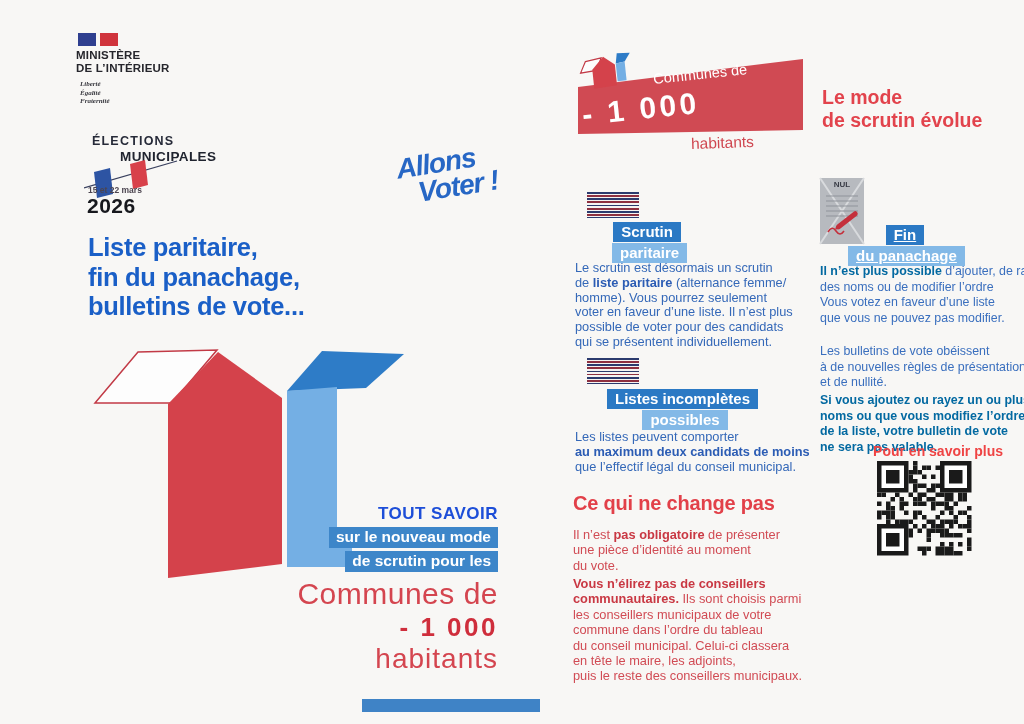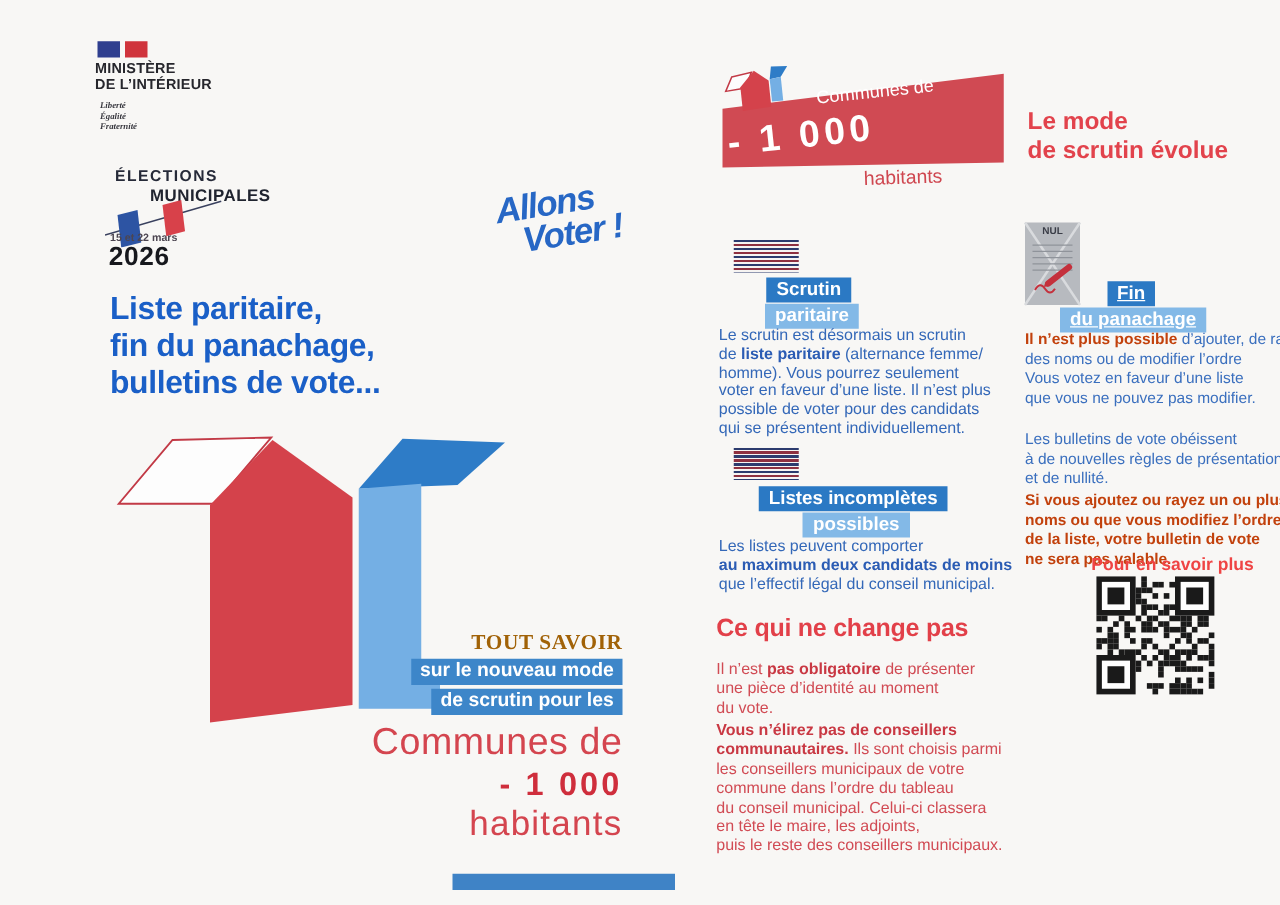--- a/index.html
+++ b/index.html
@@ -29,21 +29,21 @@
   .allons{left:398px;top:146px;color:#2767c5;transform:rotate(-9deg);font-style:italic;font-weight:800;}
   .allons .a1{font-size:28px;letter-spacing:-1px;}
   .allons .a2{font-size:28px;letter-spacing:-1px;margin-left:18px;margin-top:-6px;}
 
   
   .headline{left:88px;top:233px;font-size:25.5px;line-height:29.5px;font-weight:800;
             color:#1a5fc7;letter-spacing:-.3px;}
 
   
   .left-block{left:240px;top:504px;width:258px;text-align:right;}
-  .tout{font-size:17px;font-weight:800;color:#a16207;letter-spacing:.5px;font-family:Liberation Serif, serif;}
+  .tout{font-size:17px;font-weight:800;color:#1d4ed8;letter-spacing:.5px;}
   .mode-chip{display:inline-block;background:#3d86c9;color:#fff;font-size:15.5px;font-weight:800;
              padding:1px 7px 2px;margin-top:3px;}
   .communes-l{font-size:30px;font-weight:300;color:#d4454f;margin-top:5px;letter-spacing:.5px;}
   .minus-l{font-size:26px;font-weight:800;color:#cf2e3c;letter-spacing:2.5px;margin-top:1px;}
   .hab-l{font-size:28px;font-weight:300;color:#d4454f;letter-spacing:1px;}
 
   
   .banner-wrap{left:575px;top:53px;width:240px;height:105px;}
   .banner-top{position:absolute;left:78px;top:13px;color:#fff;font-size:14.5px;transform:rotate(-6deg);}
   .banner-big{position:absolute;left:7px;top:39px;color:#fff;font-size:30px;font-weight:800;
@@ -74,21 +74,21 @@
   .red-body b{color:#c93843;}
   .ncp1{left:573px;top:527px;width:240px;}
   .ncp2{left:573px;top:576px;width:245px;}
 
   
   .r-title{left:822px;top:86px;font-size:19.5px;line-height:22.5px;font-weight:800;color:#e2434c;}
   .rc1{left:845px;top:225px;} 
   .rc1 .chip{font-size:15px;text-decoration:underline;}
   .rc1 .chip.light{margin-left:3px;}
   .r-body{font-size:12.4px;line-height:15.5px;color:#3a6fbe;width:204px;overflow:hidden;}
-  .r-body b{color:#c2410c;}
+  .r-body b{color:#0369a1;}
   .rp1{left:820px;top:264px;} .rp2{left:820px;top:344px;} .rp3{left:820px;top:393px;}
   .more{left:838px;top:443px;width:165px;text-align:right;font-size:14px;font-weight:700;color:#ef4444;}
   .qr{left:877px;top:461px;width:95px;height:95px;}
 
   .bottom-bar{left:362px;top:699px;width:178px;height:13px;background:#3f83c6;}
 </style>
 </head>
 <body>
 
 <div id="canvas">

